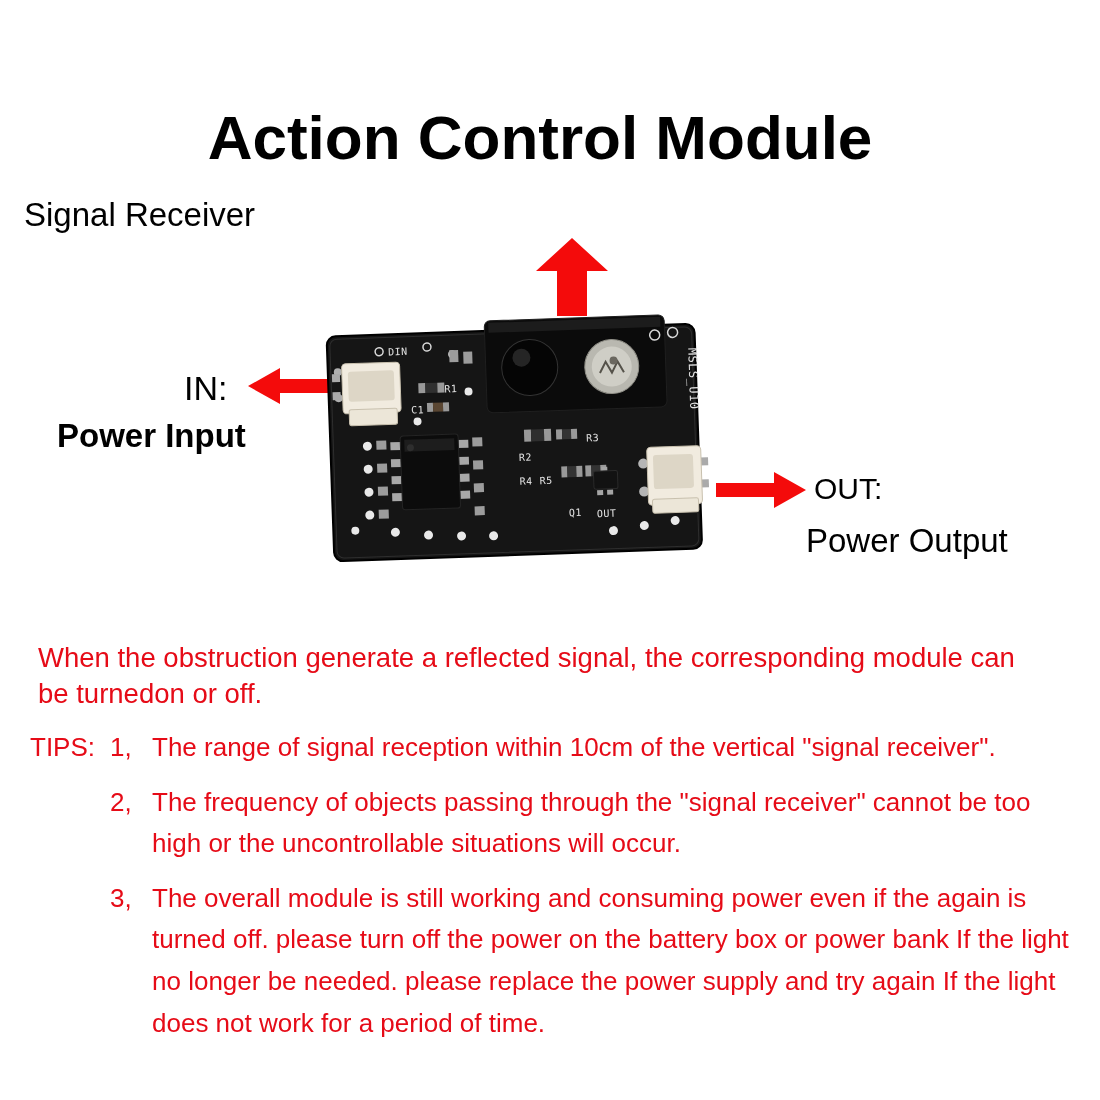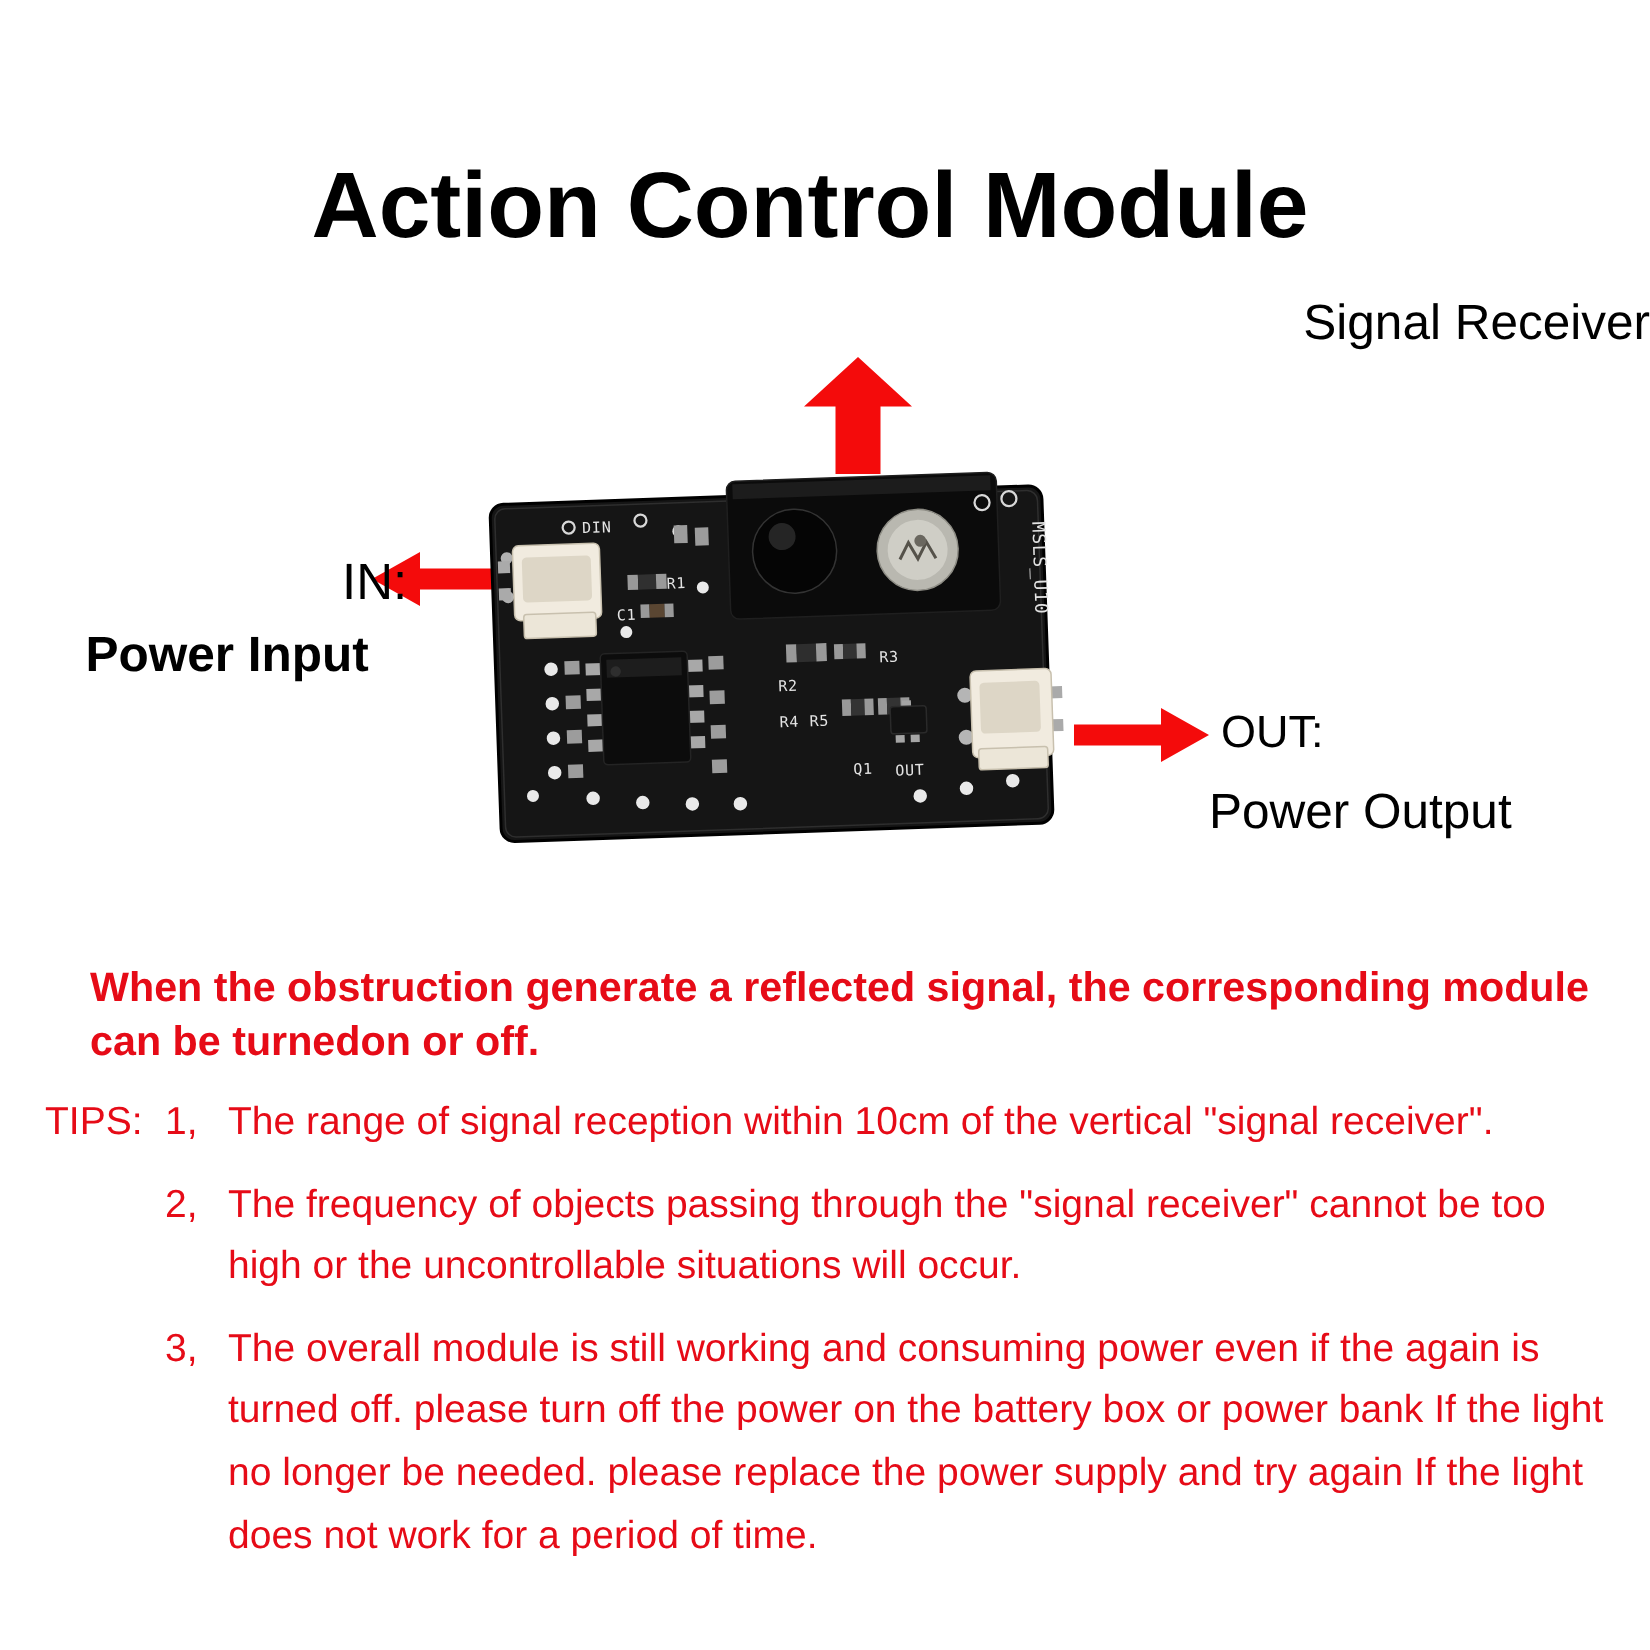--- a/index.html
+++ b/index.html
@@ -6,39 +6,38 @@
   html,body { width:1100px; height:1100px; }
   body {
     position:relative; overflow:hidden; background:#ffffff; color:#000;
     font-family:"Liberation Sans","DejaVu Sans",sans-serif;
   }
   .title {
     position:absolute; top:102px; left:0; width:1080px; text-align:center;
     font-size:62px; font-weight:bold; color:#000;
   }
   .label { position:absolute; font-size:33px; color:#000; white-space:nowrap; }
-  .sig   { top:196px; left:0; width:1100px; text-align:right; padding-left:44px; }
-  .in-short  { top:369px; left:184px; font-size:34px;margin-left:44px; }
+  .sig   { top:196px; left:0; width:1100px; text-align:left; padding-left:24px; }
+  .in-short  { top:369px; left:184px; font-size:34px; }
   .in-full   { top:417px; left:57px;font-weight:bold; }
   .out-short { top:472px; left:814px; font-size:30px; }
   .out-full  { top:522px; left:806px; }
   .arrow { position:absolute; fill:var(--arrow-red,#f40b0b); }
   .arrow-up    { top:238px; left:536px; }
   .arrow-left  { top:368px; left:248px; }
   .arrow-right { top:472px; left:716px; }
   .pcb { position:absolute; top:300px; left:320px; transform:rotate(-2deg); }
   .silk {
     font-family:"DejaVu Sans Mono","Liberation Mono",monospace;
     fill:#e3e3e3; font-size:10px; letter-spacing:.5px;
   }
   .warning {
     position:absolute; top:640px; left:38px; width:1000px;
-    font-size:27.5px; font-weight:bold; line-height:1.3;
+    font-size:27.5px; font-weight:normal; line-height:1.3;
     color:var(--text-red,#e60b17);
-    margin-left:22px;
   }
   .tips {
     position:absolute; top:727px; left:30px; width:1050px;
     color:var(--text-red,#e60b17); font-size:26px;
   }
   .tip { display:flex; align-items:flex-start; line-height:1.6; }
   .tip + .tip { margin-top:13px; }
   .tips-label { flex:0 0 80px; width:80px; }
   .tip-num    { flex:0 0 42px; width:42px; }
   .tip-text   { flex:1 1 auto; max-width:930px; }

